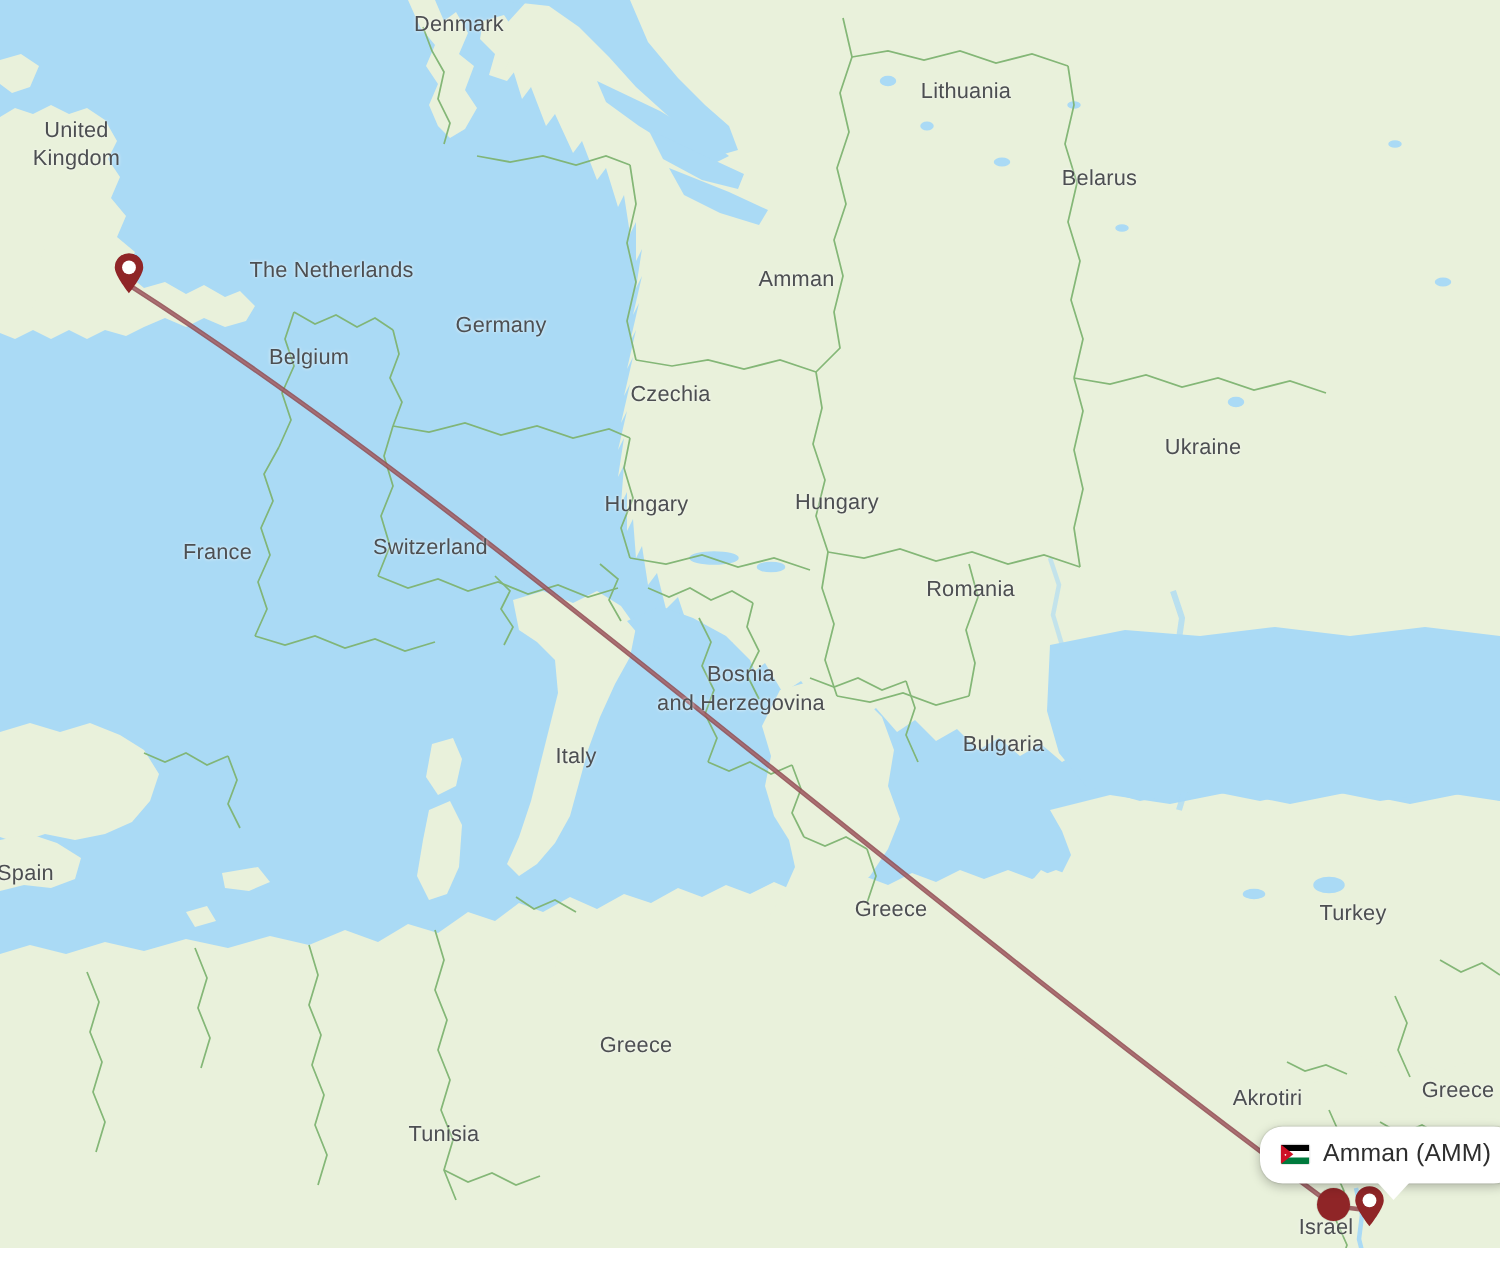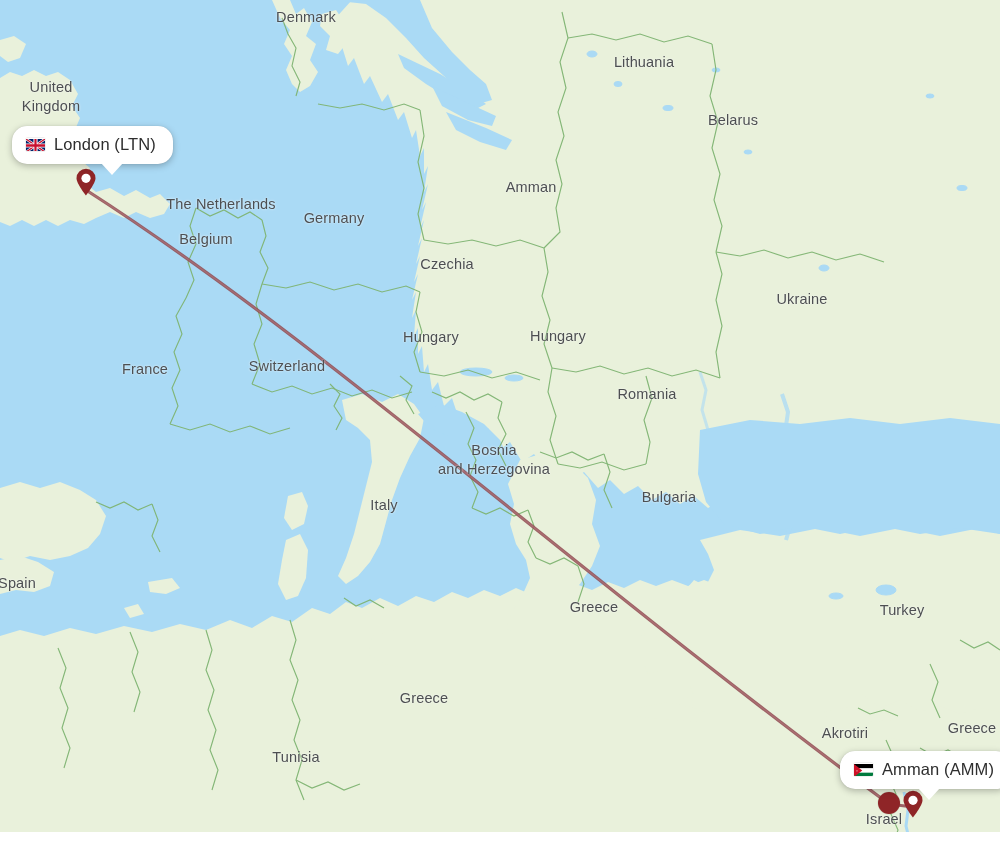--- a/index.html
+++ b/index.html
@@ -299,21 +299,21 @@
       <path d="M889,804 L913,807" stroke="#8f4a50" stroke-width="3" fill="none" opacity=".85"></path>
     </g>
   </svg>
 
   <div id="labels-layer">
       <div class="country-label" style="left: 306px; top: 17px;">Denmark</div>
       <div class="country-label" style="left: 644px; top: 62px;">Lithuania</div>
       <div class="country-label" style="left: 733px; top: 120px;">Belarus</div>
       <div class="country-label" style="left: 51px; top: 97px;">United
 Kingdom</div>
-      <div class="country-label" style="left: 221px; top: 181px; margin-top: 23px;">The Netherlands</div>
+      <div class="country-label" style="left: 221px; top: 181px;">The Netherlands</div>
       <div class="country-label" style="left: 531px; top: 187px;">Amman</div>
       <div class="country-label" style="left: 334px; top: 218px;">Germany</div>
       <div class="country-label" style="left: 206px; top: 239px;">Belgium</div>
       <div class="country-label" style="left: 447px; top: 264px;">Czechia</div>
       <div class="country-label" style="left: 802px; top: 299px;">Ukraine</div>
       <div class="country-label" style="left: 431px; top: 337px;">Hungary</div>
       <div class="country-label" style="left: 530px; top: 336px; margin-left: 28px;">Hungary</div>
       <div class="country-label" style="left: 145px; top: 369px;">France</div>
       <div class="country-label" style="left: 287px; top: 366px;">Switzerland</div>
       <div class="country-label" style="left: 647px; top: 394px;">Romania</div>
@@ -340,32 +340,20 @@
     </svg>
   </div>
 
   <div class="pin" id="dest-pin" style="left: 913px; top: 818px;">
     <svg viewBox="0 0 22 28" width="22" height="28">
       <path d="M11 27.5C11 27.5 20.5 15.6 20.5 10.3A9.5 9.5 0 0 0 1.5 10.3C1.5 15.6 11 27.5 11 27.5Z" fill="#8f2527"></path>
       <circle cx="11" cy="10.3" r="4.6" fill="#ffffff"></circle>
     </svg>
   </div>
 
-  <div class="callout" id="origin-callout" style="left: 12px; top: 126px; --tail: 62%;">
-    <span class="flag">
-      <svg viewBox="0 0 60 40" width="19" height="13" preserveAspectRatio="none">
-        <rect width="60" height="40" fill="#012169"></rect>
-        <path d="M0,0 L60,40 M60,0 L0,40" stroke="#fff" stroke-width="8"></path>
-        <path d="M0,0 L60,40 M60,0 L0,40" stroke="#C8102E" stroke-width="4"></path>
-        <path d="M30,0 V40 M0,20 H60" stroke="#fff" stroke-width="13"></path>
-        <path d="M30,0 V40 M0,20 H60" stroke="#C8102E" stroke-width="7"></path>
-      </svg>
-    </span>
-    <span class="cl-text">London (LTN)</span>
-  </div>
 
   <div class="callout" id="dest-callout" style="left: 840px; top: 751px; --tail: 52%;">
     <span class="flag">
       <svg viewBox="0 0 60 40" width="19" height="13" preserveAspectRatio="none">
         <rect width="60" height="13.34" fill="#000000"></rect>
         <rect y="13.34" width="60" height="13.33" fill="#ffffff"></rect>
         <rect y="26.67" width="60" height="13.33" fill="#007A3D"></rect>
         <path d="M0,0 L26,20 L0,40 Z" fill="#CE1126"></path>
         <path d="M9.4,20 l1.3,-1.1 -0.3,1.7 1.6,0.6 -1.6,0.6 0.3,1.7 -1.3,-1.1 -1.3,1.1 0.3,-1.7 -1.6,-0.6 1.6,-0.6 -0.3,-1.7 Z" fill="#ffffff"></path>
       </svg>

